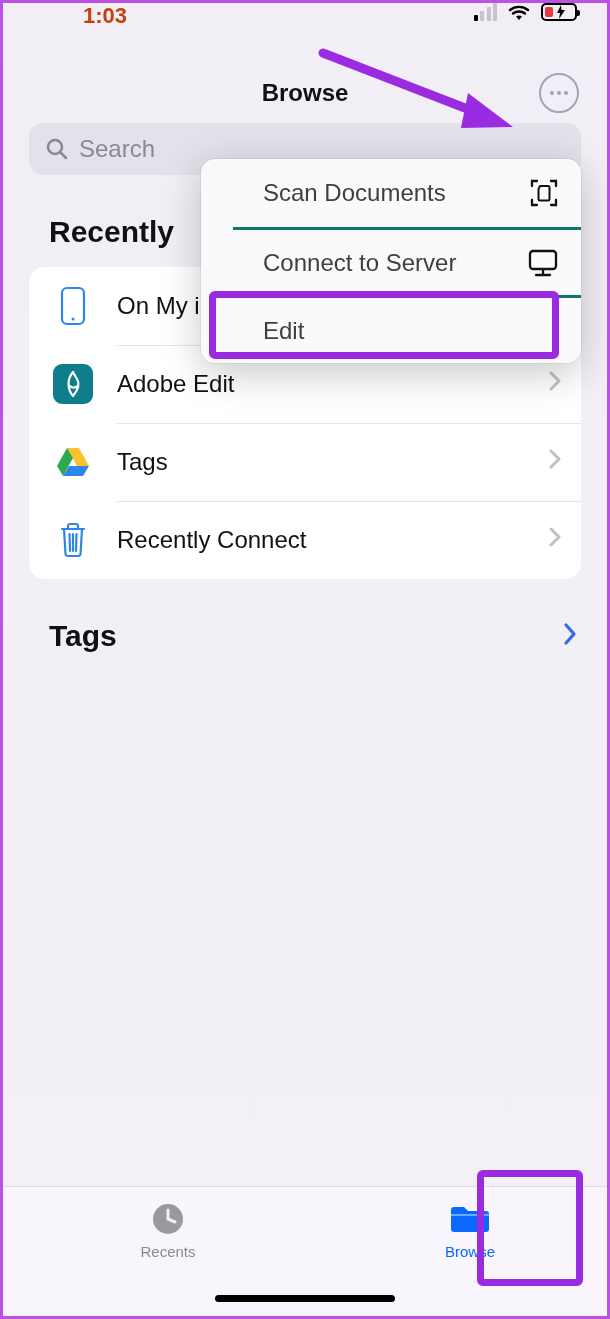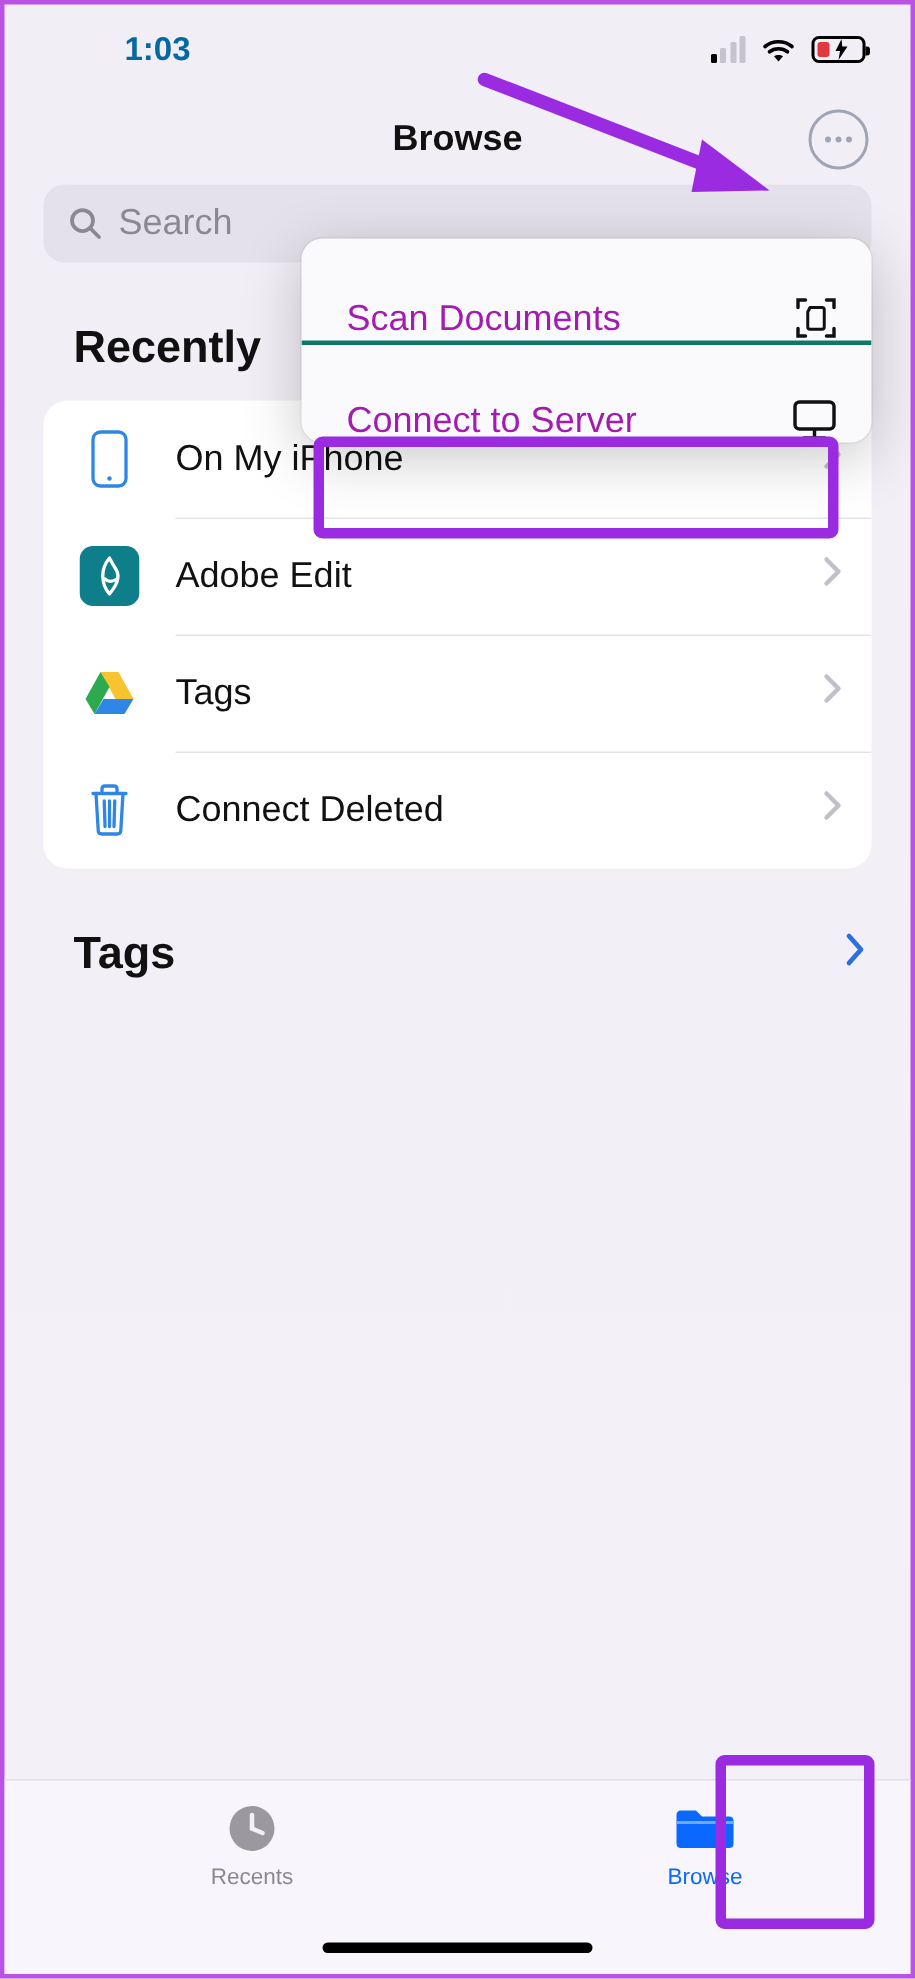--- a/index.html
+++ b/index.html
@@ -7,26 +7,26 @@
     width: 610px;
     height: 1319px;
     background: linear-gradient(#f2eef6, #f4f0f8);
     border: 3px solid #ba52e6;
     position: relative;
     overflow: hidden;
   }
   
   .status-bar {
     display: flex;
-    align-items: center;
+    align-items: flex-start;
     height: 60px;
     padding: 0 30px 0 80px;
     font-weight: 600;
     font-size: 22px;
-    color: #0369a1;
+    color: #c2410c;
   }
   .status-bar .spacer { flex: 1; }
   .status-icons { display: flex; align-items: center; gap: 10px; }
   .signal { display: flex; align-items: flex-end; gap: 2.5px; }
   .signal span { width:4px; background:#c7c3cc; border-radius:1px; }
   .signal span:nth-child(1){height:6px;background:#000;}
   .signal span:nth-child(2){height:10px;}
   .signal span:nth-child(3){height:14px;}
   .signal span:nth-child(4){height:18px;}
   .battery { width:36px; height:18px; border:2px solid #000; border-radius:5px; position:relative; display:flex; align-items:center;}
@@ -96,24 +96,24 @@
     top: 156px;
     left: 198px;
     width: 380px;
     background:#fafafc;
     border-radius: 14px;
     box-shadow: 0 10px 40px rgba(0,0,0,0.22), 0 0 0 1px rgba(0,0,0,0.05);
     overflow:hidden;
     z-index: 50;
   }
   .pop-row{
-    display:flex; align-items:flex-end;
+    display:flex; align-items:center;
     height: 68px;
     padding: 0 22px 0 30px;
-    font-size:24px; color:#a21caf;
+    font-size:24px; color:#404040;margin-left:32px;
   }
   .pop-row + .pop-row{ border-top:3px solid #0f766e; }
   .pop-row .spacer{flex:1;}
 
   
   .hl {
     position:absolute;
     border: 7px solid #9b2be0;
     border-radius: 6px;
     z-index: 60;
@@ -247,21 +247,21 @@
         </svg>
     </span>
   </div>
 
   <div class="loc-row">
     <div class="loc-icon">
       <svg width="32" height="38" viewBox="0 0 32 38">
         <path d="M5 8 L27 8 M11 8 L11 5 C11 3.5 12 3 13 3 L19 3 C20 3 21 3.5 21 5 L21 8 M7 8 L8.5 33 C8.6 34.5 9.5 35 11 35 L21 35 C22.5 35 23.4 34.5 23.5 33 L25 8 M12.5 13 L13 30 M16 13 L16 30 M19.5 13 L19 30" stroke="#2e86e6" stroke-width="2.2" fill="none" stroke-linecap="round" stroke-linejoin="round"></path>
       </svg>
     </div>
-    <span class="loc-label">Connect Deleted</span>
+    <span class="loc-label">Recently Connect</span>
     <span class="chev">
       <svg width="12" height="20" viewBox="0 0 12 20">
           <path d="M2 2 L10 10 L2 18" stroke="#c3bfc9" stroke-width="3" fill="none" stroke-linecap="round" stroke-linejoin="round"></path>
         </svg>
     </span>
   </div>
 </div>
 
 <div class="section-header">
   <span>Tags</span>
@@ -284,20 +284,24 @@
   </div>
   <div class="pop-row">
     <span>Connect to Server</span>
     <span class="spacer"></span>
     <svg width="32" height="30" viewBox="0 0 32 30">
       <rect x="3" y="3" width="26" height="18" rx="3" stroke="#111" stroke-width="2.3" fill="none"></rect>
       <line x1="16" y1="21" x2="16" y2="27" stroke="#111" stroke-width="2.3"></line>
       <line x1="9" y1="27" x2="23" y2="27" stroke="#111" stroke-width="2.3" stroke-linecap="round"></line>
     </svg>
   </div>
+  <div class="pop-row">
+    <span>Edit</span>
+    <span class="spacer"></span>
+  </div>
 </div>
 
 <div class="hl" style="top:288px; left:206px; width:350px; height:68px;"></div>
 
 <svg class="arrow" style="top:40px; left:310px;" width="220" height="110" viewBox="0 0 220 110">
   <line x1="10" y1="10" x2="170" y2="72" stroke="#9b2be0" stroke-width="9" stroke-linecap="round"></line>
   <polygon points="200,84 155,50 148,85" fill="#9b2be0"></polygon>
 </svg>
 
 <div class="tabbar">

